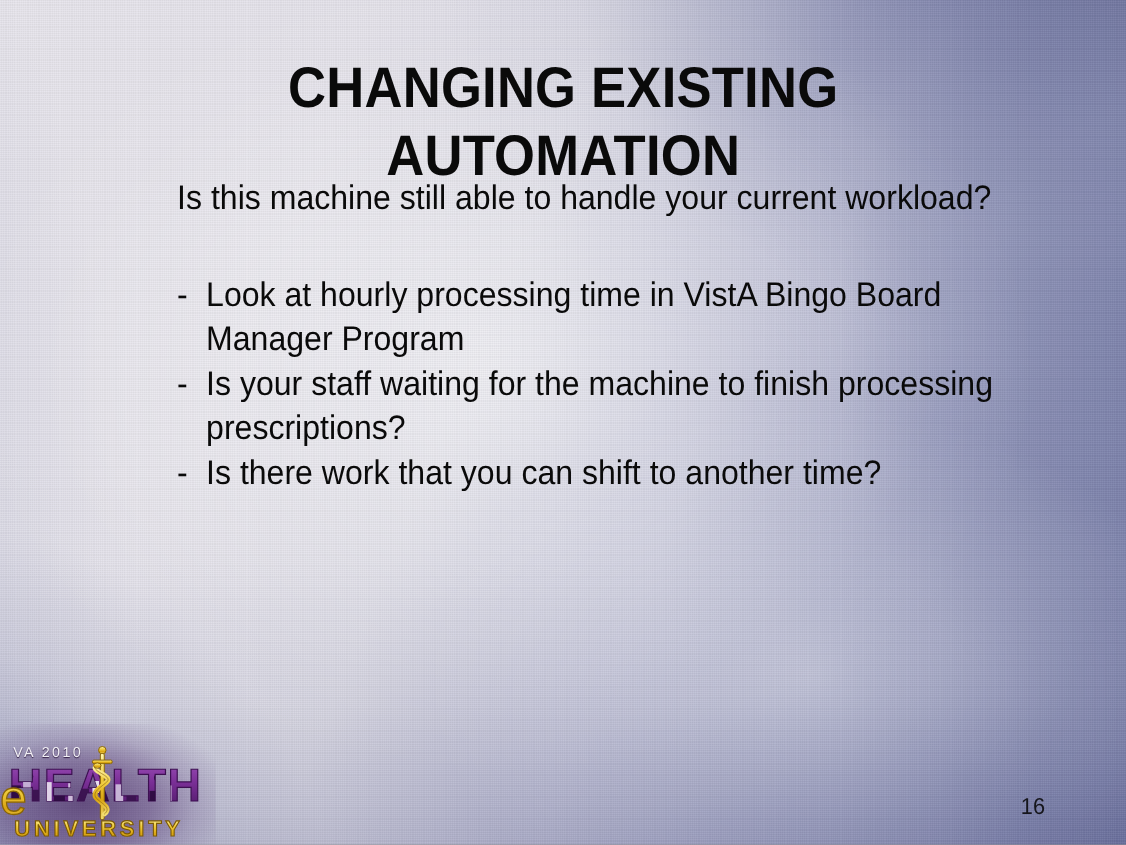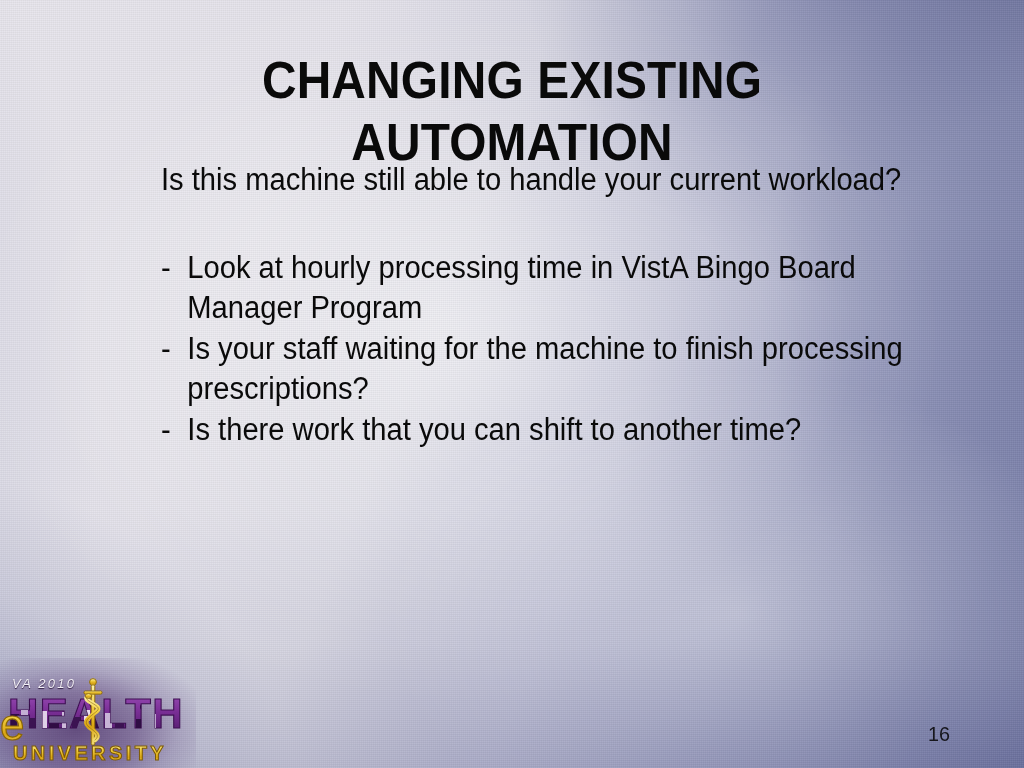--- a/index.html
+++ b/index.html
@@ -175,21 +175,20 @@
   }
   .logo-va {
     position: absolute;
     left: 12px;
     top: 2px;
     font-size: 13px;
     letter-spacing: 2.2px;
     color: #f2f0f6;
     font-family: "Liberation Sans", "DejaVu Sans", sans-serif;
     text-shadow: 0 1px 1px rgba(30,10,48,0.85);
-    font-style: italic;
   }
   .logo-svg {
     position: absolute;
     left: 0;
     top: 0;
   }
 </style>
 </head>
 <body>
 

